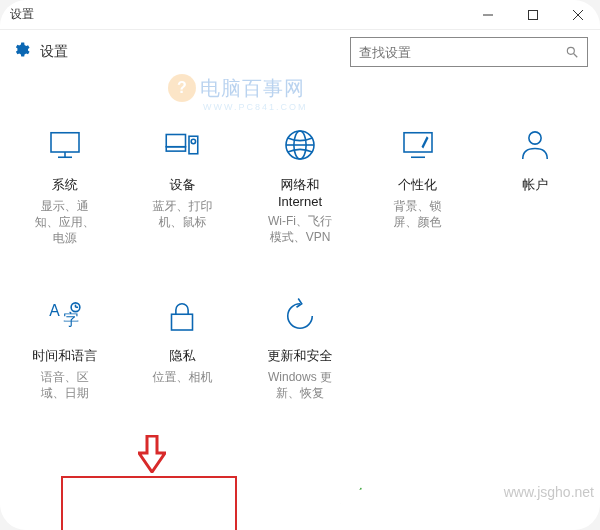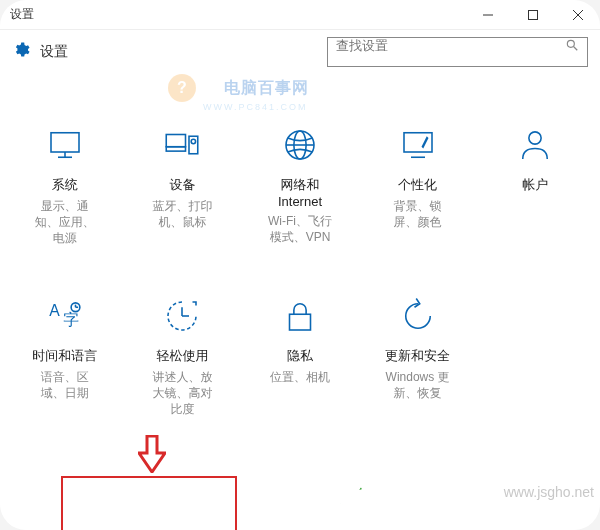--- a/index.html
+++ b/index.html
@@ -5,31 +5,31 @@
 * { margin: 0; padding: 0; box-sizing: border-box; }
 body { font-family: "Microsoft YaHei", "Segoe UI", sans-serif; background: #f4f4f4; width: 600px; height: 530px; overflow: hidden; }
 .window { width: 600px; height: 530px; background: #fff; position: relative; border-radius: 26px; }
 .titlebar { height: 30px; display: flex; align-items: center; border-bottom: 1px solid #eee; }
 .title { font-size: 12px; color: #333; padding-left: 10px; }
 .win-buttons { margin-left: auto; display: flex; }
 .win-btn { width: 45px; height: 30px; display: flex; align-items: center; justify-content: center; }
 .header { height: 44px; display: flex; align-items: center; padding: 0 12px; }
 .gear { margin-right: 10px; }
 .app-title { font-size: 14px; color: #333; }
-.search-wrap { margin-left: auto; width: 261px; height: 30px; border: 1px solid #888; display: flex; align-items: flex-start; padding: 0 8px; }
+.search-wrap { margin-left: auto; width: 238px; height: 30px; border: 1px solid #888; display: flex; align-items: center; padding: 0 8px; }
 .search-input { flex: 1; border: none; outline: none; font-size: 13px; color: #555; background: transparent; }
 .content { position: relative; height: calc(100% - 74px); overflow: hidden; }
 .grid { display: grid; grid-template-columns: repeat(5, 1fr); column-gap: 0; row-gap: 42px; padding: 50px 30px 0 30px; gap: 48px; }
 .tile { display: flex; flex-direction: column; align-items: center; text-align: center; }
 .tile-icon { width: 42px; height: 42px; display: flex; align-items: center; justify-content: center; margin-bottom: 10px; }
 .tile-title { font-size: 13px; color: #222; margin-bottom: 4px; }
 .tile-desc { font-size: 12px; color: #888; line-height: 1.35; max-width: 150px; }
 .watermark { position: absolute; top: 0px; left: 168px; opacity: 0.28; display: flex; align-items: center; }
 .watermark-logo { width: 28px; height: 28px; border-radius: 50%; background: #f7a63a; display: flex; align-items: center; justify-content: center; color: #fff; font-weight: bold; font-size: 16px; margin-right: 4px; }
-.watermark-text { font-size: 16px; font-weight: bold; color: #0a63c8; letter-spacing: 1px; margin-left: 24px; }
+.watermark-text { font-size: 20px; font-weight: normal; color: #0a63c8; letter-spacing: 1px; }
 .watermark-sub { position: absolute; top: 28px; left: 35px; font-size: 9px; color: #7bb8e8; letter-spacing: 2px; }
 .red-arrow { position: absolute; top: 361px; left: 138px; }
 .red-box { position: absolute; top: 402px; left: 61px; width: 176px; height: 114px; border: 2px solid #d82a2a; pointer-events: none; }
 .overlay-logo { position: absolute; bottom: 20px; left: 320px; font-size: 26px; font-weight: 800; color: #259b24; -webkit-text-stroke: 2px #fff; letter-spacing: 2px; }
 .overlay-url { position: absolute; bottom: 30px; right: 6px; font-size: 14px; color: #c8c8c8; }
 .stroke { stroke: #0b67b3; stroke-width: 1.8; fill: none; }
 </style>
 </head>
 <body>
 
@@ -153,32 +153,20 @@
               <text x="22" y="34" font-size="18" fill="#0b67b3" font-family="sans-serif">字</text>
               <circle cx="36" cy="14" r="5" class="stroke"></circle>
               <line x1="36" y1="14" x2="36" y2="11" class="stroke"></line>
               <line x1="36" y1="14" x2="39" y2="14" class="stroke"></line>
             </svg>
         </div>
         <div class="tile-title">时间和语言</div>
         <div class="tile-desc">语音、区域、日期</div>
       </div>
 
-      <div class="tile">
-        <div class="tile-icon">
-          <svg width="42" height="42" viewBox="0 0 48 48">
-              <path d="M24 8 A16 16 0 1 0 40 24" class="stroke" stroke-dasharray="4 3"></path>
-              <line x1="24" y1="24" x2="24" y2="14" class="stroke"></line>
-              <line x1="24" y1="24" x2="32" y2="24" class="stroke"></line>
-              <polyline points="36,8 40,8 40,12" class="stroke"></polyline>
-            </svg>
-        </div>
-        <div class="tile-title">轻松使用</div>
-        <div class="tile-desc">讲述人、放大镜、高对比度</div>
-      </div>
 
       <div class="tile">
         <div class="tile-icon">
           <svg width="42" height="42" viewBox="0 0 48 48">
               <rect x="12" y="22" width="24" height="18" class="stroke"></rect>
               <path d="M17 22 v-5 a7 7 0 0 1 14 0 v5" class="stroke"></path>
             </svg>
         </div>
         <div class="tile-title">隐私</div>
         <div class="tile-desc">位置、相机</div>

